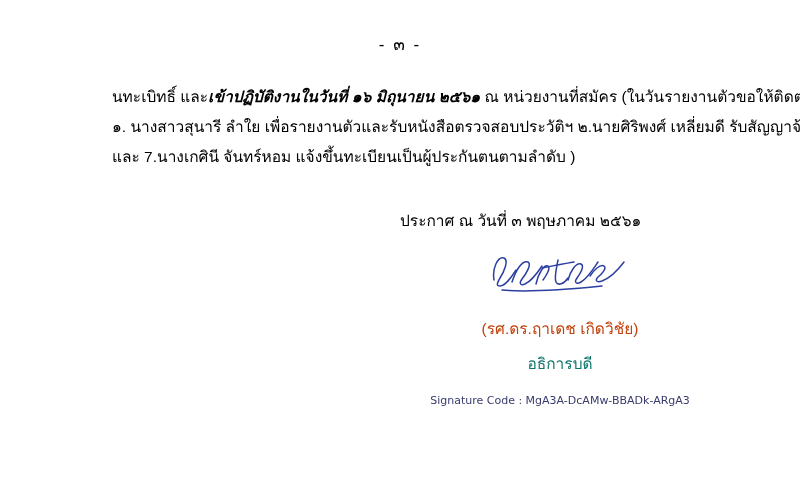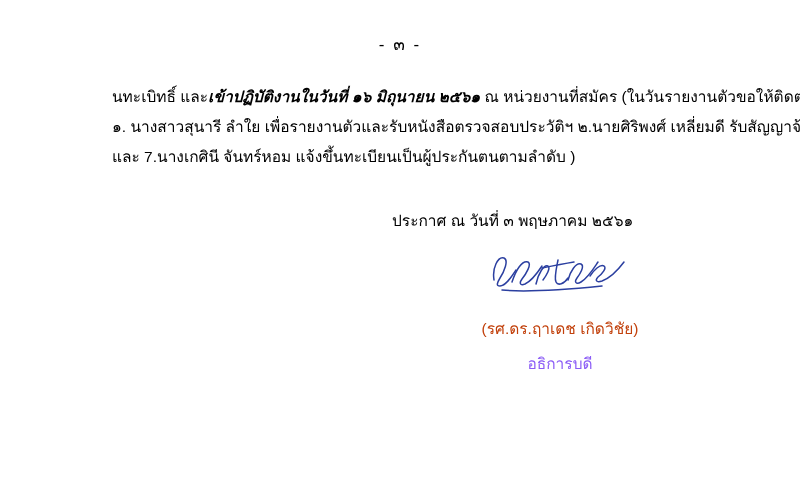--- a/index.html
+++ b/index.html
@@ -42,21 +42,21 @@
   .body-line {
     white-space: nowrap;
   }
   .bold {
     font-weight: bold;
     font-style: italic;
   }
   .announce-line {
     position: absolute;
     top: 208px;
-    left: 392px;
+    left: 400px;
     width: 300px;
     font-size: 15.5px;
     color: #000;
     white-space: nowrap;
   }
   .sign-area {
     position: absolute;
     top: 246px;
     left: 400px;
     width: 320px;
@@ -72,21 +72,21 @@
     top: 0;
     transform: translateX(-52%);
   }
   .signer-name {
     font-size: 15.5px;
     color: #c2410c;
     margin-top: 18px;
   }
   .signer-title {
     font-size: 15.5px;
-    color: #8b5cf6;
+    color: #0f766e;
     margin-top: 10px;
   }
   .stamp {
     margin-top: 16px;
     font-size: 11px;
     color: #3a3a6e;
     line-height: 1.7;
     font-family: "DejaVu Sans", sans-serif;
   }
   .stamp-line {
@@ -121,16 +121,17 @@
           <path d="M76 14 C74 24, 72 32, 74 36 C76 40, 82 38, 86 32"></path>
           <path d="M86 34 C88 26, 94 16, 99 18 C103 20, 98 28, 95 32 C92 36, 94 39, 99 36 C106 32, 112 22, 116 16"></path>
           <path d="M108 30 C112 24, 118 18, 122 20 C125 22, 120 28, 116 31 C113 34, 114 37, 120 35 C128 32, 136 24, 142 16"></path>
           <path d="M20 44 C40 46, 80 44, 120 40"></path>
         </g>
       </svg>
     </div>
     <div class="signer-name">(รศ.ดร.ฤาเดช เกิดวิชัย)</div>
     <div class="signer-title">อธิการบดี</div>
     <div class="stamp">
+      <div class="stamp-line">Signature Code : MgA3A-DcAMw-BBADk-ARgA3</div>
     </div>
   </div>
 
 </div>
 
 </body></html>

